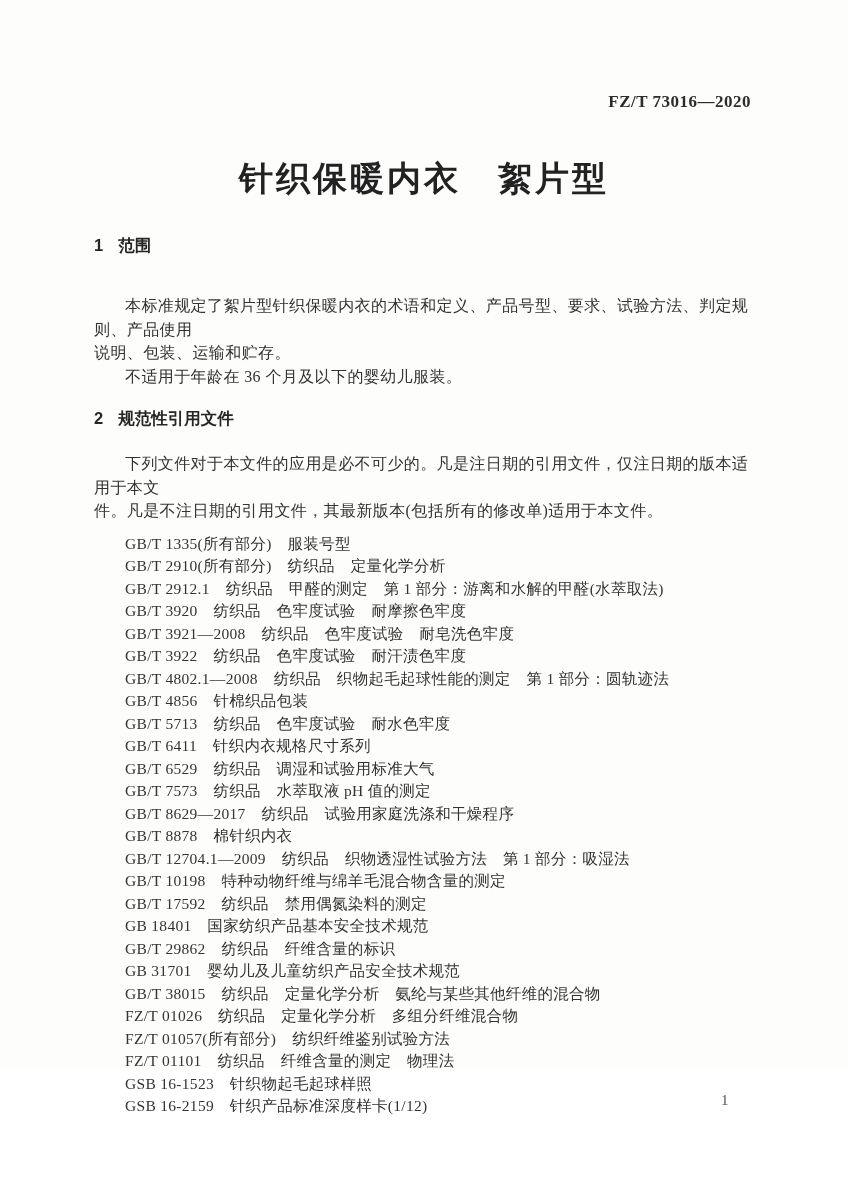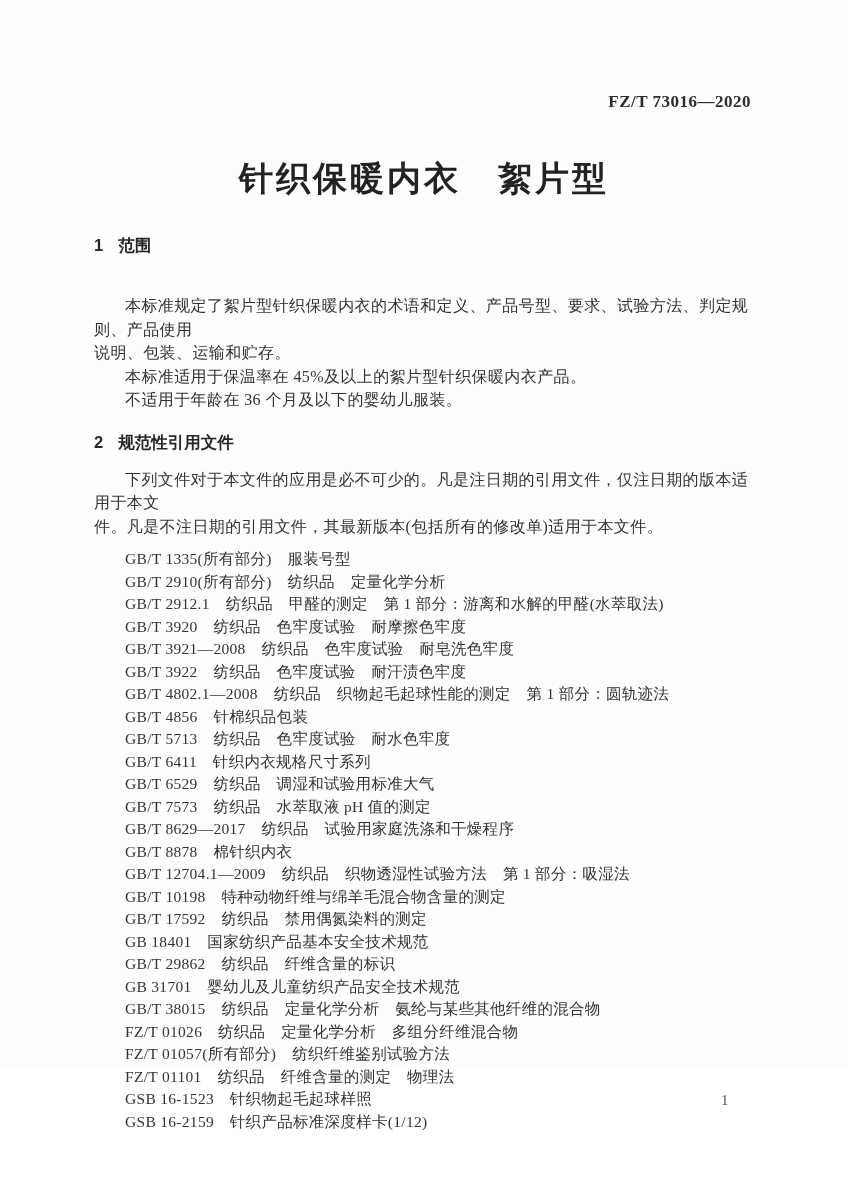--- a/index.html
+++ b/index.html
@@ -43,21 +43,21 @@
     display: flex;
     gap: 15px;
     font-family: "Liberation Sans", "DejaVu Sans", sans-serif;
     font-weight: bold;
     font-size: 16.5px;
     line-height: 17px;
     color: #262626;
   }
   .section-heading.second { margin-top: 22px; }
   .para-block { margin-top: 40px; }
-  .intro-block { margin-top: 17px; }
+  .intro-block { margin-top: 25px; }
   .line {
     font-size: 16px;
     line-height: 23.5px;
     letter-spacing: 0.4px;
     color: #333333;
     white-space: pre-wrap;
   }
   .line.indent { text-indent: 31px; }
   .ref-list { margin-top: 10px; }
   .ref-line {
@@ -87,21 +87,20 @@
   <div class="content">
 
     <div class="section-heading">
       <span>1</span>
       <span>范围</span>
     </div>
 
     <div class="para-block">
       <div class="line indent">本标准规定了絮片型针织保暖内衣的术语和定义、产品号型、要求、试验方法、判定规则、产品使用</div>
       <div class="line">说明、包装、运输和贮存。</div>
-      <div class="line indent">本标准适用于保温率在 45%及以上的絮片型针织保暖内衣产品。</div>
       <div class="line indent">不适用于年龄在 36 个月及以下的婴幼儿服装。</div>
     </div>
 
     <div class="section-heading second">
       <span>2</span>
       <span>规范性引用文件</span>
     </div>
 
     <div class="intro-block">
       <div class="line indent">下列文件对于本文件的应用是必不可少的。凡是注日期的引用文件，仅注日期的版本适用于本文</div>

